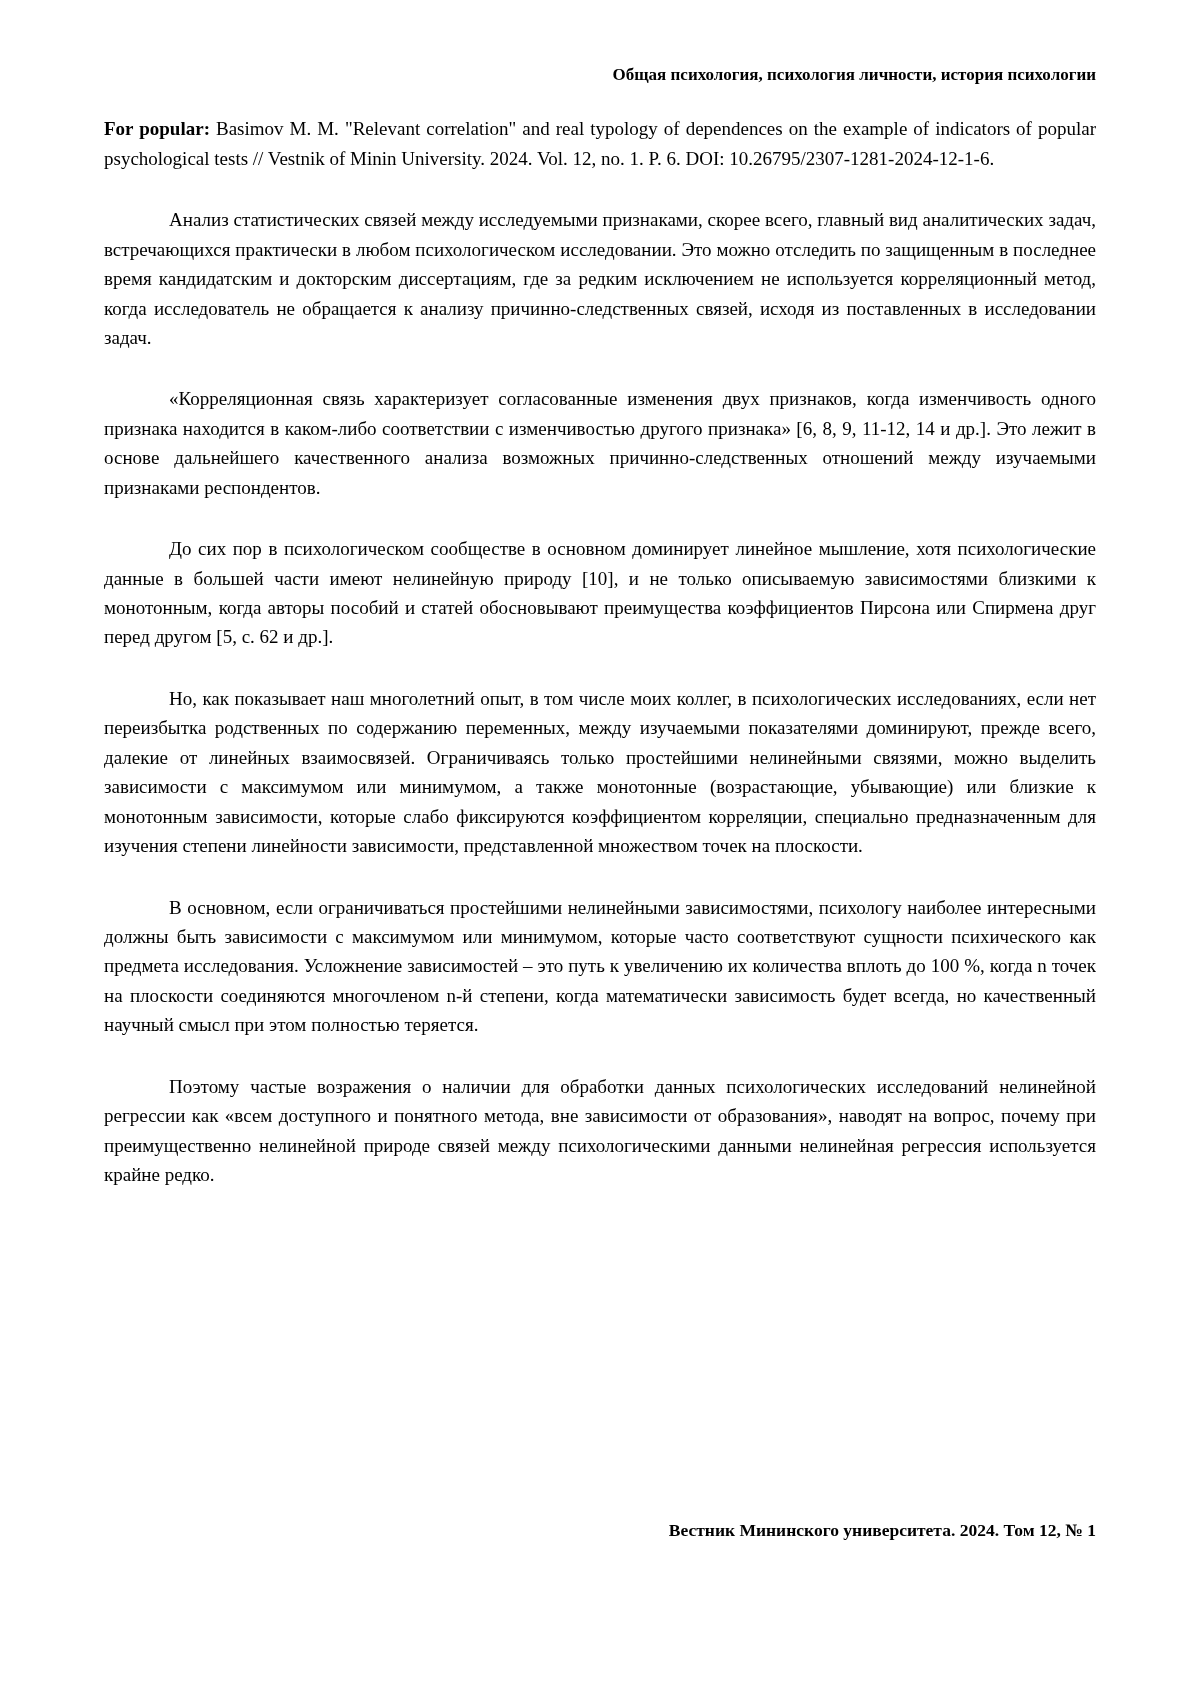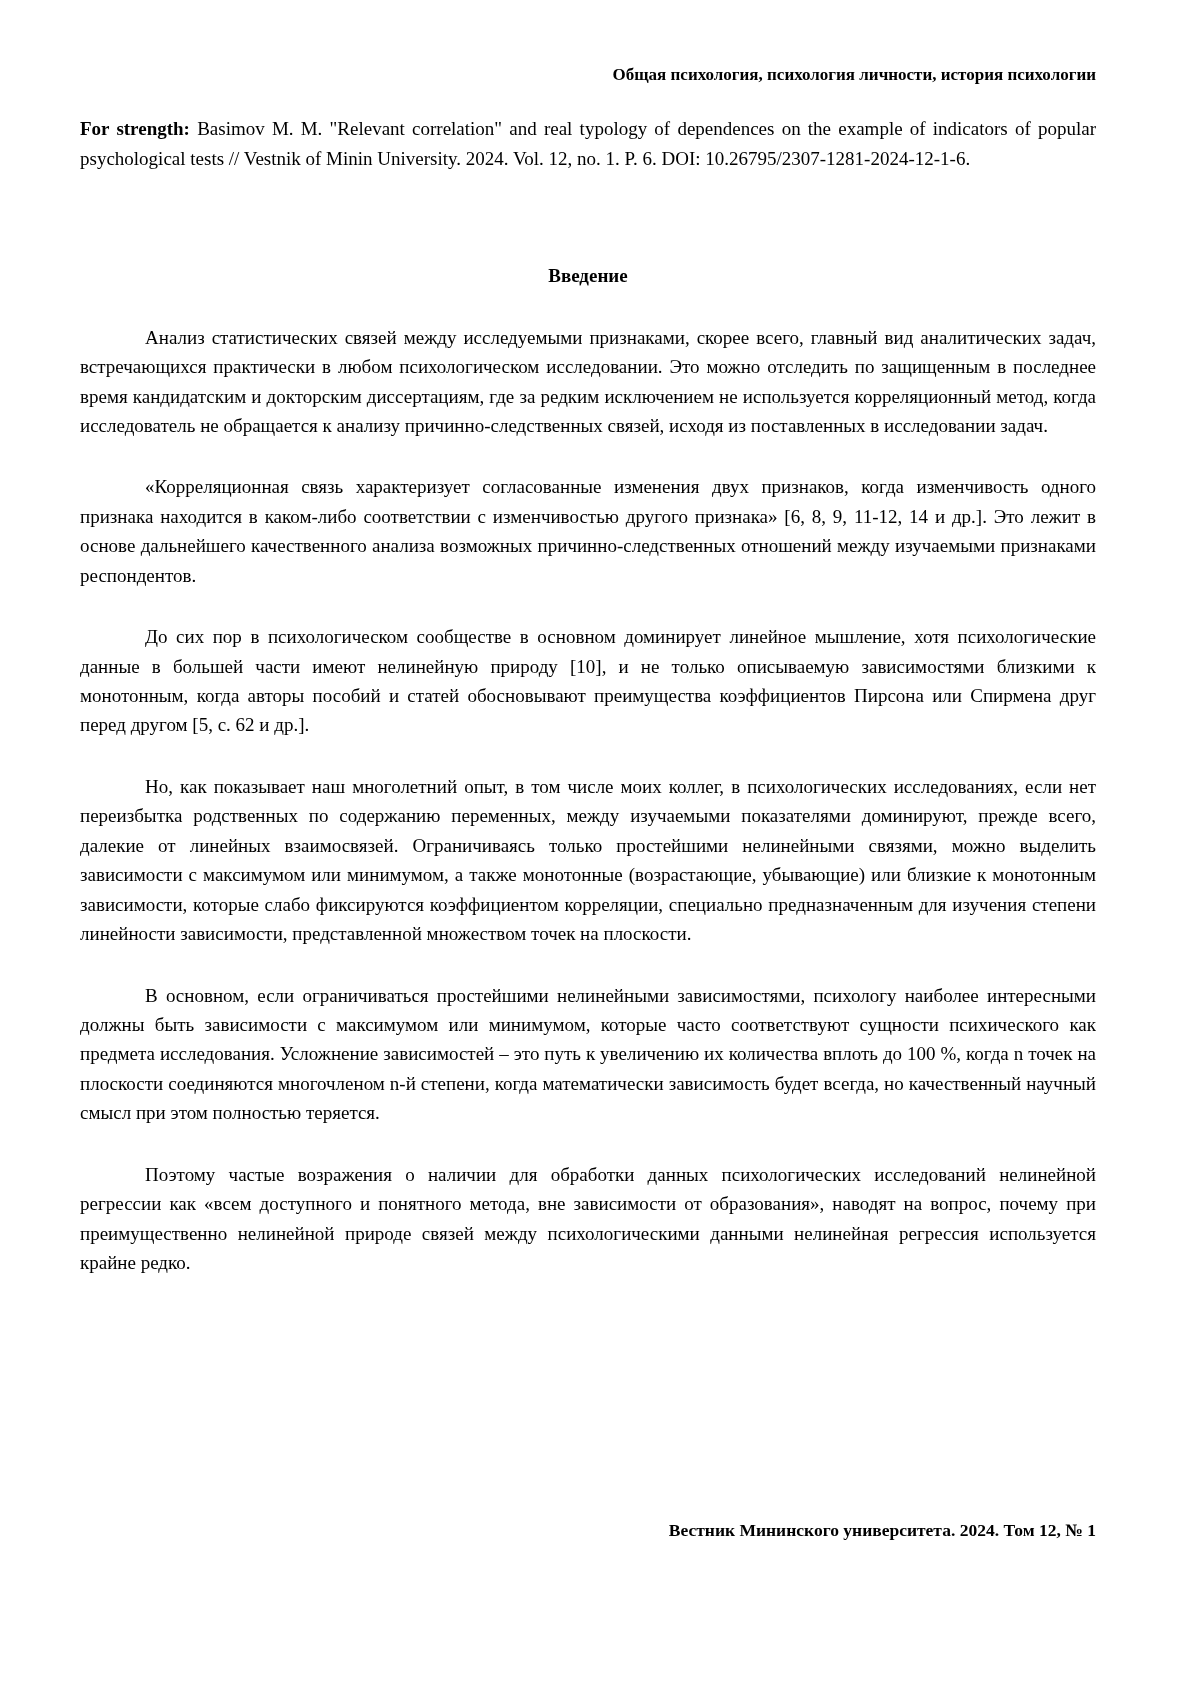--- a/index.html
+++ b/index.html
@@ -7,21 +7,21 @@
     padding: 0;
     background: #ffffff;
   }
   .page {
     position: relative;
     width: 1200px;
     height: 1697px;
     margin: 0 auto;
     background: #ffffff;
     box-sizing: border-box;
-    padding: 62px 104px 0 80px;
+    padding: 62px 104px 0 104px;
     font-family: "Liberation Serif", "DejaVu Serif", serif;
     font-size: 19px;
     line-height: 1.55;
     color: #000000;
   }
   .running-head {
     text-align: right;
     font-weight: bold;
     font-size: 17px;
     margin: 0 0 26px 0;
@@ -56,23 +56,22 @@
   }
 </style>
 </head>
 <body>
 
 <div class="page">
 
   <div class="running-head">Общая психология, психология личности, история психологии</div>
 
 
-  <p class="citation"><b>For strength:</b><span> Basimov M. M. "Relevant correlation" and real typology of dependences on the example of indicators of popular psychological tests // Vestnik of Minin University. 2024. Vol. 12, no. 1. P. 6. DOI: 10.26795/2307-1281-2024-12-1-6.</span></p>
+  <p class="citation"><b>For popular:</b><span> Basimov M. M. "Relevant correlation" and real typology of dependences on the example of indicators of popular psychological tests // Vestnik of Minin University. 2024. Vol. 12, no. 1. P. 6. DOI: 10.26795/2307-1281-2024-12-1-6.</span></p>
 
-  <h2 class="section-title">Введение</h2>
 
   <p class="body-par">Анализ статистических связей между исследуемыми признаками, скорее всего, главный вид аналитических задач, встречающихся практически в любом психологическом исследовании. Это можно отследить по защищенным в последнее время кандидатским и докторским диссертациям, где за редким исключением не используется корреляционный метод, когда исследователь не обращается к анализу причинно-следственных связей, исходя из поставленных в исследовании задач.</p>
   <p class="body-par">«Корреляционная связь характеризует согласованные изменения двух признаков, когда изменчивость одного признака находится в каком-либо соответствии с изменчивостью другого признака» [6, 8, 9, 11-12, 14 и др.]. Это лежит в основе дальнейшего качественного анализа возможных причинно-следственных отношений между изучаемыми признаками респондентов.</p>
   <p class="body-par">До сих пор в психологическом сообществе в основном доминирует линейное мышление, хотя психологические данные в большей части имеют нелинейную природу [10], и не только описываемую зависимостями близкими к монотонным, когда авторы пособий и статей обосновывают преимущества коэффициентов Пирсона или Спирмена друг перед другом [5, с. 62 и др.].</p>
   <p class="body-par">Но, как показывает наш многолетний опыт, в том числе моих коллег, в психологических исследованиях, если нет переизбытка родственных по содержанию переменных, между изучаемыми показателями доминируют, прежде всего, далекие от линейных взаимосвязей. Ограничиваясь только простейшими нелинейными связями, можно выделить зависимости с максимумом или минимумом, а также монотонные (возрастающие, убывающие) или близкие к монотонным зависимости, которые слабо фиксируются коэффициентом корреляции, специально предназначенным для изучения степени линейности зависимости, представленной множеством точек на плоскости.</p>
   <p class="body-par">В основном, если ограничиваться простейшими нелинейными зависимостями, психологу наиболее интересными должны быть зависимости с максимумом или минимумом, которые часто соответствуют сущности психического как предмета исследования. Усложнение зависимостей – это путь к увеличению их количества вплоть до 100 %, когда n точек на плоскости соединяются многочленом n-й степени, когда математически зависимость будет всегда, но качественный научный смысл при этом полностью теряется.</p>
   <p class="body-par">Поэтому частые возражения о наличии для обработки данных психологических исследований нелинейной регрессии как «всем доступного и понятного метода, вне зависимости от образования», наводят на вопрос, почему при преимущественно нелинейной природе связей между психологическими данными нелинейная регрессия используется крайне редко.</p>
 
   <div class="page-footer">Вестник Мининского университета. 2024. Том 12, № 1</div>
 

